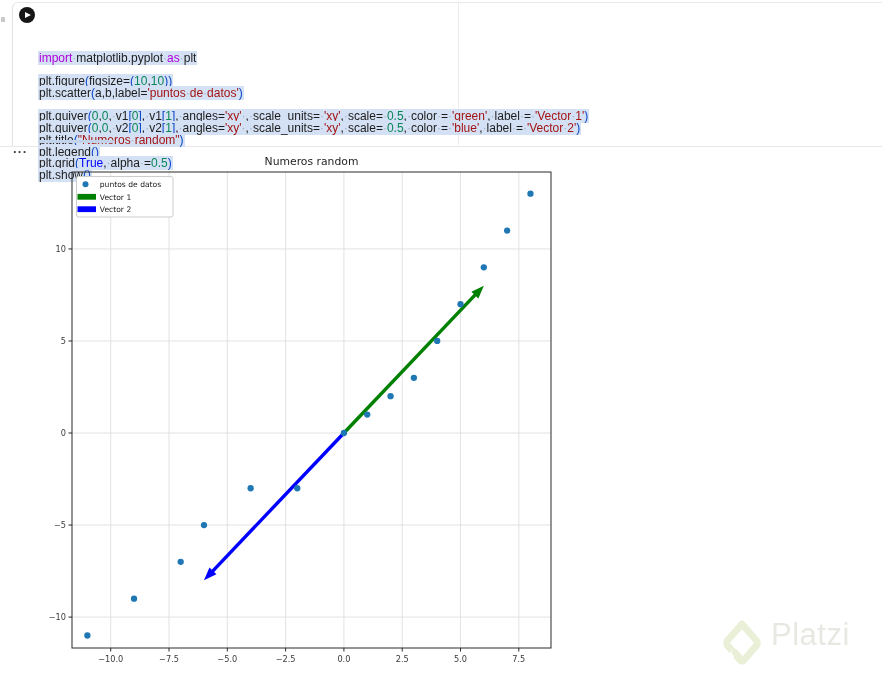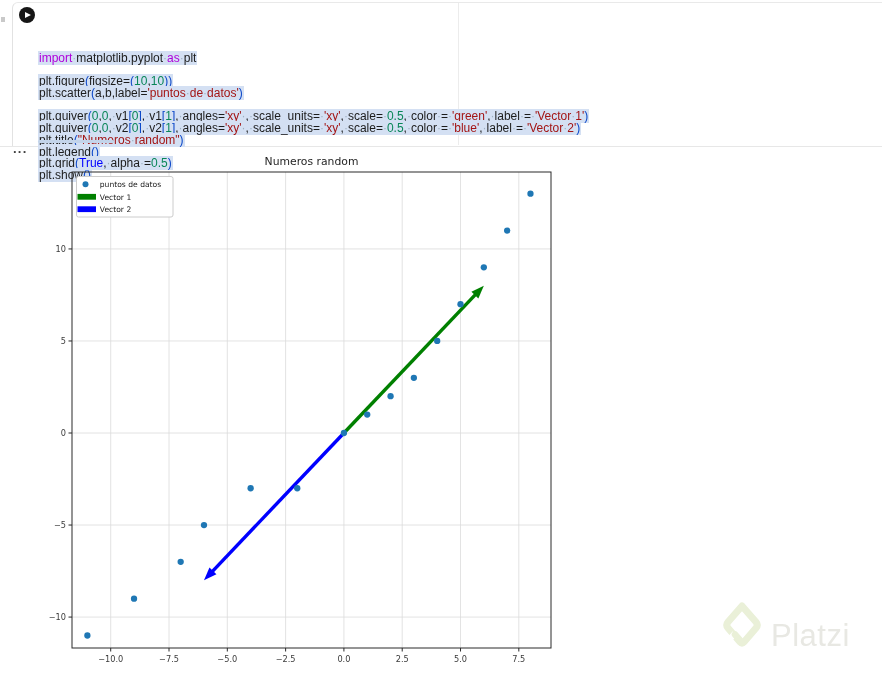--- a/index.html
+++ b/index.html
@@ -31,21 +31,21 @@
   .tok-id{color:#1c1c1c}
   .tok-ws{color:#9fb0c0}
   #hscroll{position:absolute;left:38px;top:140px;width:76px;height:3px;
     background:#c3d4ea;border-radius:2px;}
   
   #more{position:absolute;left:13px;top:146px;font-size:13px;font-weight:bold;
     color:#3f3f3f;line-height:12px;letter-spacing:0.5px;cursor:pointer;}
   #chart{position:absolute;left:0;top:150px;}
   #chart text{font-family:"DejaVu Sans","Liberation Sans",sans-serif;}
   
-  #watermark{position:absolute;left:722px;top:601px;display:flex;align-items:flex-end;}
+  #watermark{position:absolute;left:722px;top:619px;display:flex;align-items:flex-start;}
   #wm-text{font-size:31px;color:#e8e8e3;letter-spacing:0.5px;margin-left:9px;line-height:1;}
 </style>
 </head>
 <body>
 
 <div class="grip"></div>
 <div class="cell-frame"></div>
 <div class="cell-divider"></div>
 <div class="cell-bottom"></div>
 

